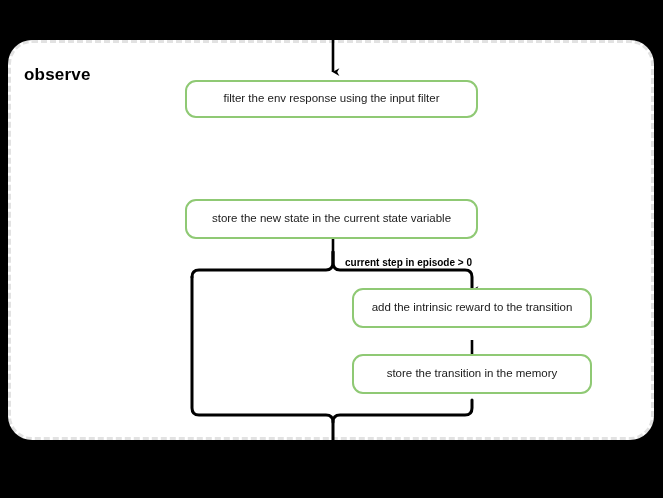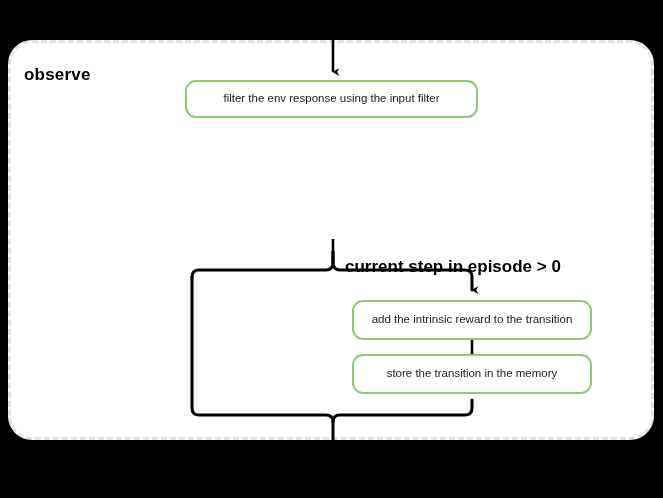--- a/index.html
+++ b/index.html
@@ -32,27 +32,27 @@
     display:flex;align-items:center;justify-content:center;
     text-align:center;
     font-size:11.5px;color:#1a1a1a;
     line-height:1.35;
     padding:4px 0;
   }
 
   #node-filter        {left:185px; top:80px;  width:293px; height:38px;}
   #node-create        {left:185px; top:133px; width:293px; height:42px;}
   #node-store-state   {left:185px; top:199px; width:293px; height:40px;}
-  #node-intrinsic     {left:352px; top:300px; width:240px; height:40px;}
+  #node-intrinsic     {left:352px; top:288px; width:240px; height:40px;}
   #node-store-memory  {left:352px; top:354px; width:240px; height:40px;}
 
   
   .edge-label{
     position:absolute;left:345px;top:257px;
-    font-size:17px;font-weight:bold;color:#000;
+    font-size:10px;font-weight:bold;color:#000;
     white-space:nowrap;
   }
 
   
   #wires{position:absolute;left:0;top:0;width:663px;height:498px;
          pointer-events:none;}
 </style>
 </head>
 <body>
 
@@ -80,20 +80,21 @@
     <path d="M472,340 L472,360" stroke="#000" stroke-width="2.6" fill="none"></path>
 
     <path d="M192,277 L192,408 Q192,415 199,415 L326,415 Q333,415 333,422 L333,445" stroke="#000" stroke-width="3" fill="none" stroke-linecap="round"></path>
 
     <path d="M472,400 L472,408 Q472,415 465,415 L340,415 Q333,415 333,422" stroke="#000" stroke-width="3" fill="none" stroke-linecap="round"></path>
   </svg>
 
   <div class="node" id="node-filter">filter the env response using the input filter</div>
 
 
+  <div class="node" id="node-store-state">store the new state in the current state variable</div>
 
   <div class="node" id="node-intrinsic">add the intrinsic reward to the transition</div>
 
   <div class="node" id="node-store-memory">store the transition in the memory</div>
 
   <div class="edge-label">current step in episode &gt; 0</div>
 
 </div>
 
 </body></html>

